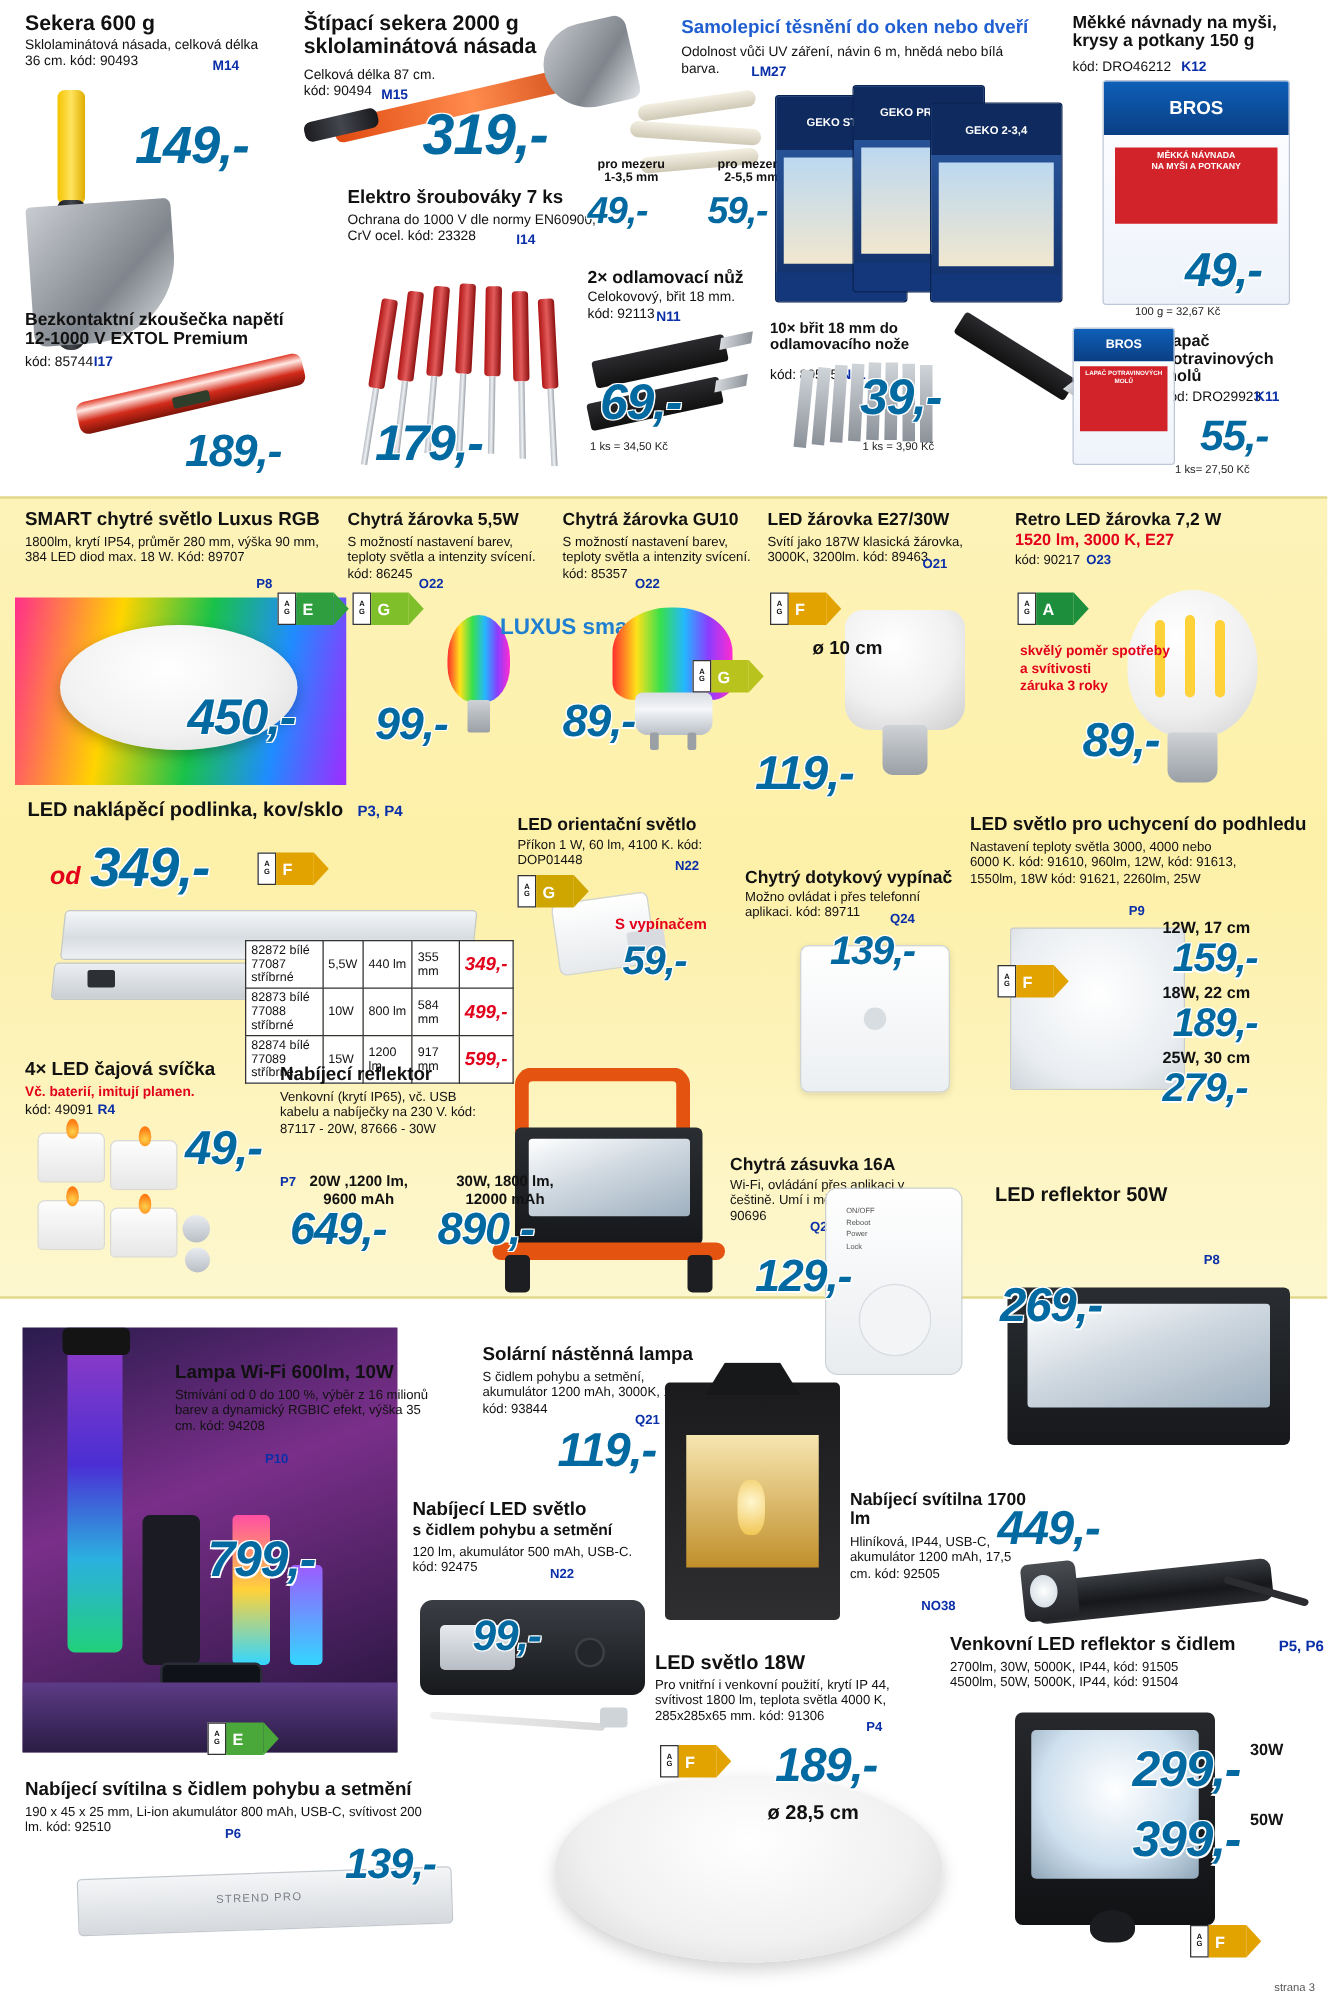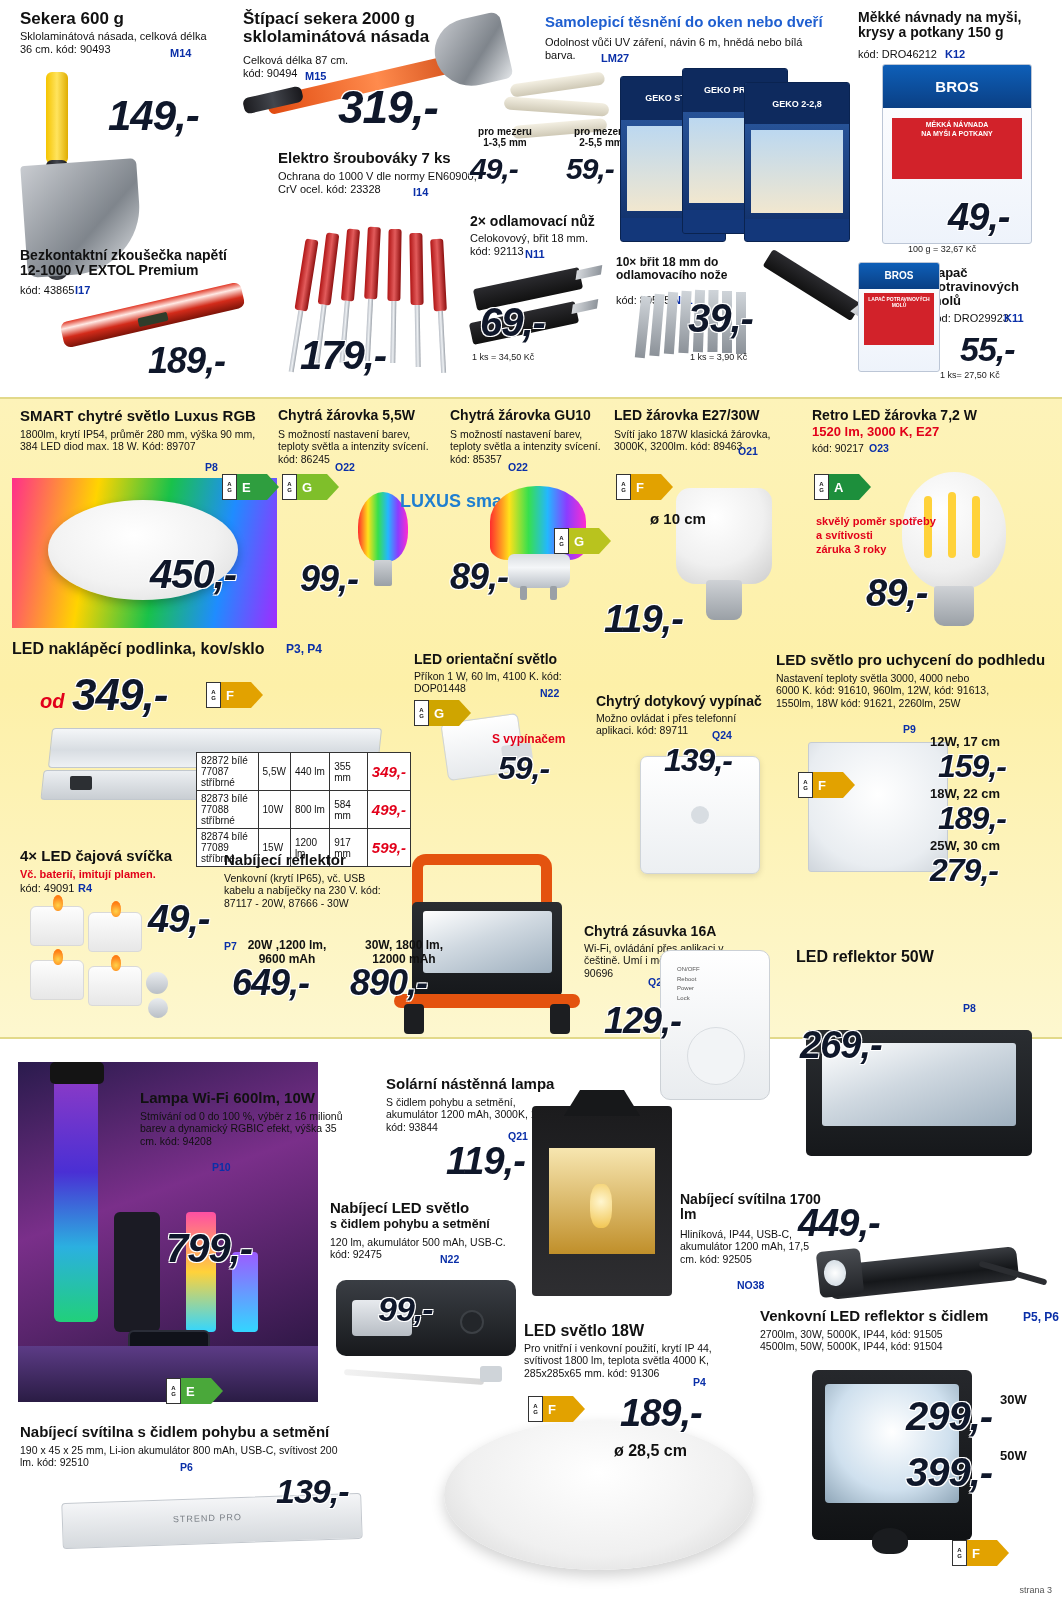--- a/index.html
+++ b/index.html
@@ -25,21 +25,21 @@
   
   .blk { position:absolute; }
   .title { font-weight:bold; line-height:1.08; }
   .desc { line-height:1.18; }
   .code-hl { color:#0a2fa8; font-weight:bold; }
   .red { color:#e2001a; }
   .blue { color:#1f5fd0; }
 
   .price {
     position:absolute;
-    color:#0f172a;
+    color:#0369a1;
     font-weight:bold;
     font-style:italic;
     letter-spacing:-1px;
     text-shadow:1px 1px 0 #fff, -1px -1px 0 #fff, 1px -1px 0 #fff, -1px 1px 0 #fff;
   }
 
   .note { position:absolute; font-size:9px; color:#222; }
 
   
   .elabel { position:absolute; display:flex; align-items:stretch; height:26px; }
@@ -182,21 +182,21 @@
     <div class="scrdriver" style="left:32px;  top:28px; height:72px; transform:rotate(7deg);"></div>
     <div class="scrdriver" style="left:54px;  top:24px; height:72px; transform:rotate(5deg);"></div>
     <div class="scrdriver" style="left:76px;  top:22px; height:72px; transform:rotate(3deg);"></div>
     <div class="scrdriver" style="left:98px;  top:24px; height:72px; transform:rotate(1deg);"></div>
     <div class="scrdriver" style="left:120px; top:28px; height:72px; transform:rotate(-1deg);"></div>
     <div class="scrdriver" style="left:142px; top:34px; height:72px; transform:rotate(-3deg);"></div>
   </div>
   <div class="price" style="left:300px; top:333px; font-size:40px;">179,-</div>
 
   <div class="blk title" style="left:20px; top:248px; width:215px; font-size:14px;">Bezkontaktní zkoušečka napětí 12-1000 V EXTOL Premium</div>
-  <div class="blk desc" style="left:20px; top:284px; width:140px; font-size:11px;">kód: 43865</div>
+  <div class="blk desc" style="left:20px; top:284px; width:140px; font-size:11px;">kód: 85744</div>
   <div class="blk code-hl" style="left:75px; top:284px; font-size:11px;">I17</div>
 
   <div class="ph" style="left:60px; top:268px; width:210px; height:120px;">
     <div class="tester" style="left:0; top:34px; width:185px; height:26px; transform:rotate(-13deg);"></div>
     <div style="position:absolute; left:78px; top:47px; width:30px; height:9px; background:#2f3d2b; transform:rotate(-13deg); border-radius:2px;"></div>
   </div>
   <div class="price" style="left:148px; top:340px; font-size:36px;">189,-</div>
 
   <div class="blk title blue" style="left:545px; top:14px; width:300px; font-size:15px;">Samolepicí těsnění do oken nebo dveří</div>
   <div class="blk desc" style="left:545px; top:36px; width:290px; font-size:11px;">Odolnost vůči UV záření, návin 6 m, hnědá nebo bílá barva.</div>
@@ -221,21 +221,21 @@
       <div class="top">GEKO STRIP</div>
       <div class="win"></div>
         <div class="btm"></div>
     </div>
     <div class="boxgeko" style="left:62px; top:8px; width:106px; height:166px;">
       <div class="top">GEKO PROFIL</div>
       <div class="win"></div>
         <div class="btm"></div>
     </div>
     <div class="boxgeko" style="left:124px; top:22px; width:106px; height:160px;">
-      <div class="top">GEKO 2-2,8</div>
+      <div class="top">GEKO 2-3,4</div>
       <div class="win"></div>
         <div class="btm"></div>
     </div>
   </div>
 
   <div class="blk title" style="left:470px; top:214px; width:200px; font-size:14px;">2× odlamovací nůž</div>
   <div class="blk desc" style="left:470px; top:232px; width:160px; font-size:11px; white-space:pre-line;">Celokovový, břit 18 mm.
 kód: 92113</div>
   <div class="blk code-hl" style="left:525px; top:248px; font-size:11px;">N11</div>
 
@@ -387,21 +387,21 @@
         <span>A</span>
         <span>G</span>
       </div>
     <div class="arrow" style="background:#1d8f3c;">A</div>
   </div>
   <div class="blk red" style="left:816px; top:515px; width:120px; font-size:11px; font-weight:bold; white-space:pre-line; line-height:1.25;">skvělý poměr spotřeby
 a svítivosti
 záruka 3 roky</div>
   <div class="price" style="left:866px; top:572px; font-size:38px;">89,-</div>
 
-  <div class="blk title" style="left:12px; top:640px; width:300px; font-size:16px;">LED naklápěcí podlinka, kov/sklo</div>
+  <div class="blk title" style="left:22px; top:640px; width:300px; font-size:16px;">LED naklápěcí podlinka, kov/sklo</div>
   <div class="blk code-hl" style="left:286px; top:642px; font-size:12px;">P3, P4</div>
 
   <div class="blk" style="left:40px; top:690px; font-size:20px; color:#e2001a; font-weight:bold; font-style:italic;">od</div>
   <div class="price" style="left:72px; top:670px; font-size:44px;">349,-</div>
   <div class="elabel" style="left:206px; top:682px; --c:#e2a200;">
     <div class="lhs">
         <span>A</span>
         <span>G</span>
       </div>
     <div class="arrow" style="background:#e2a200;">F</div>

